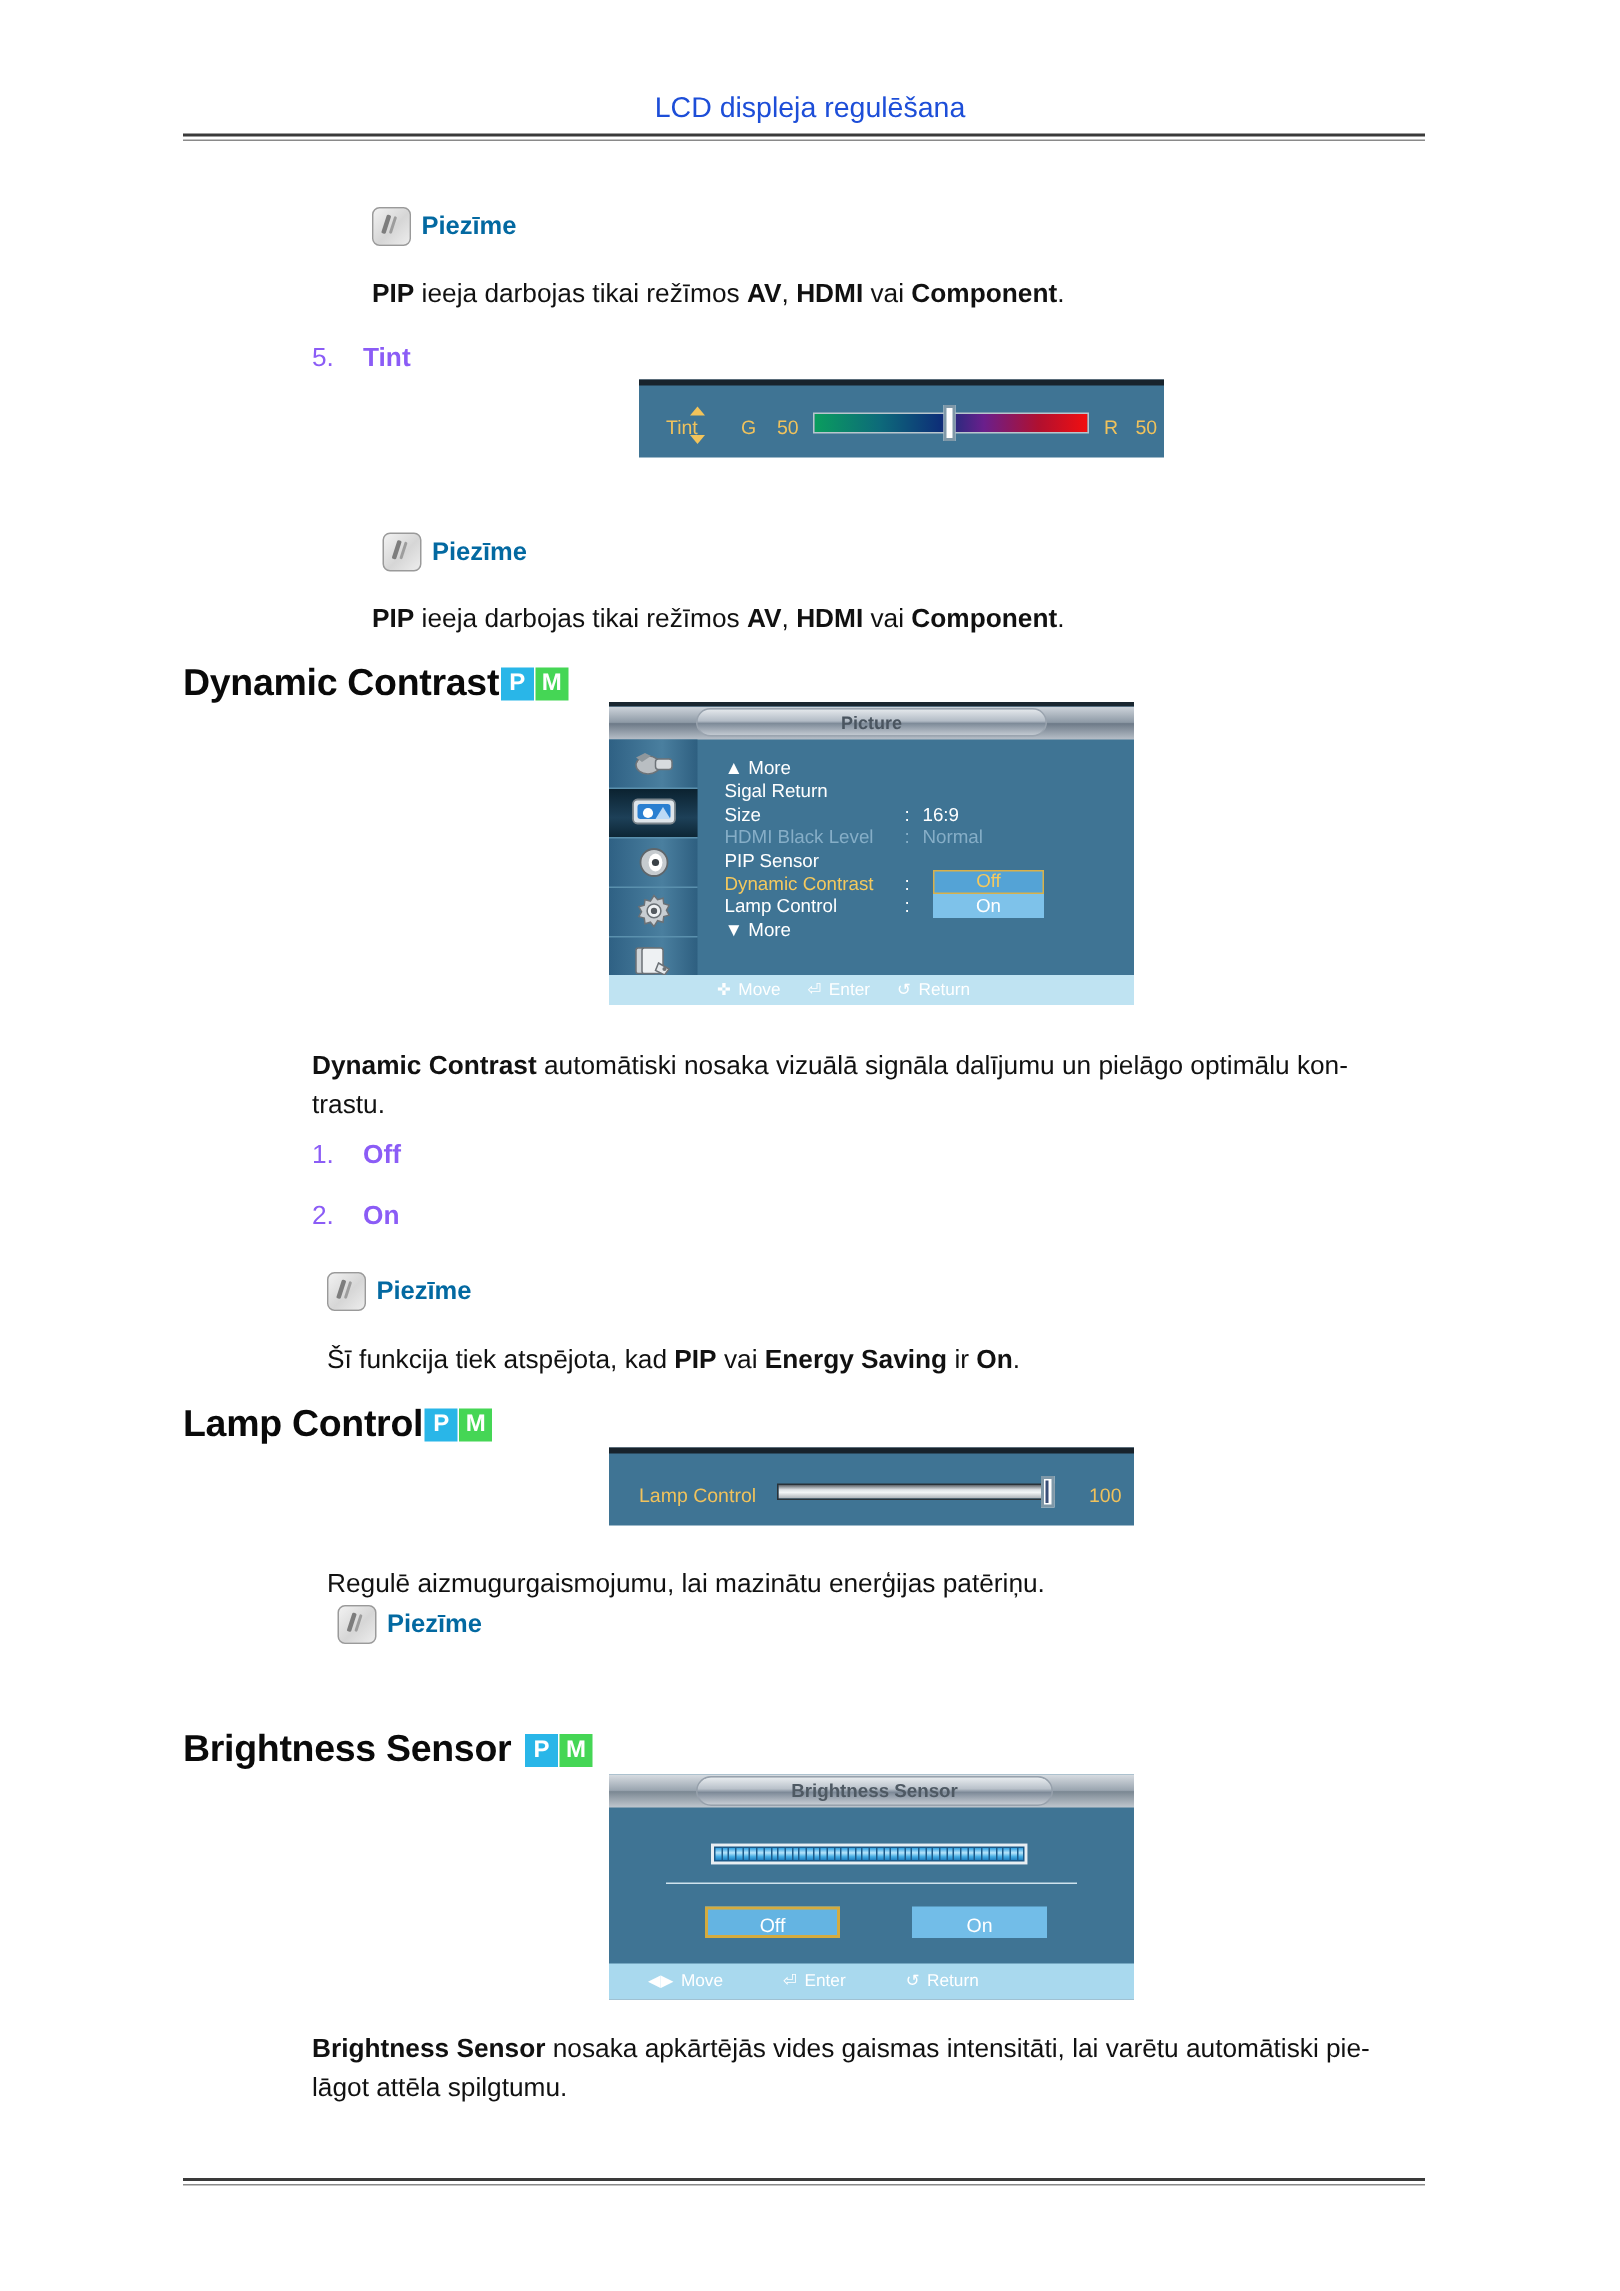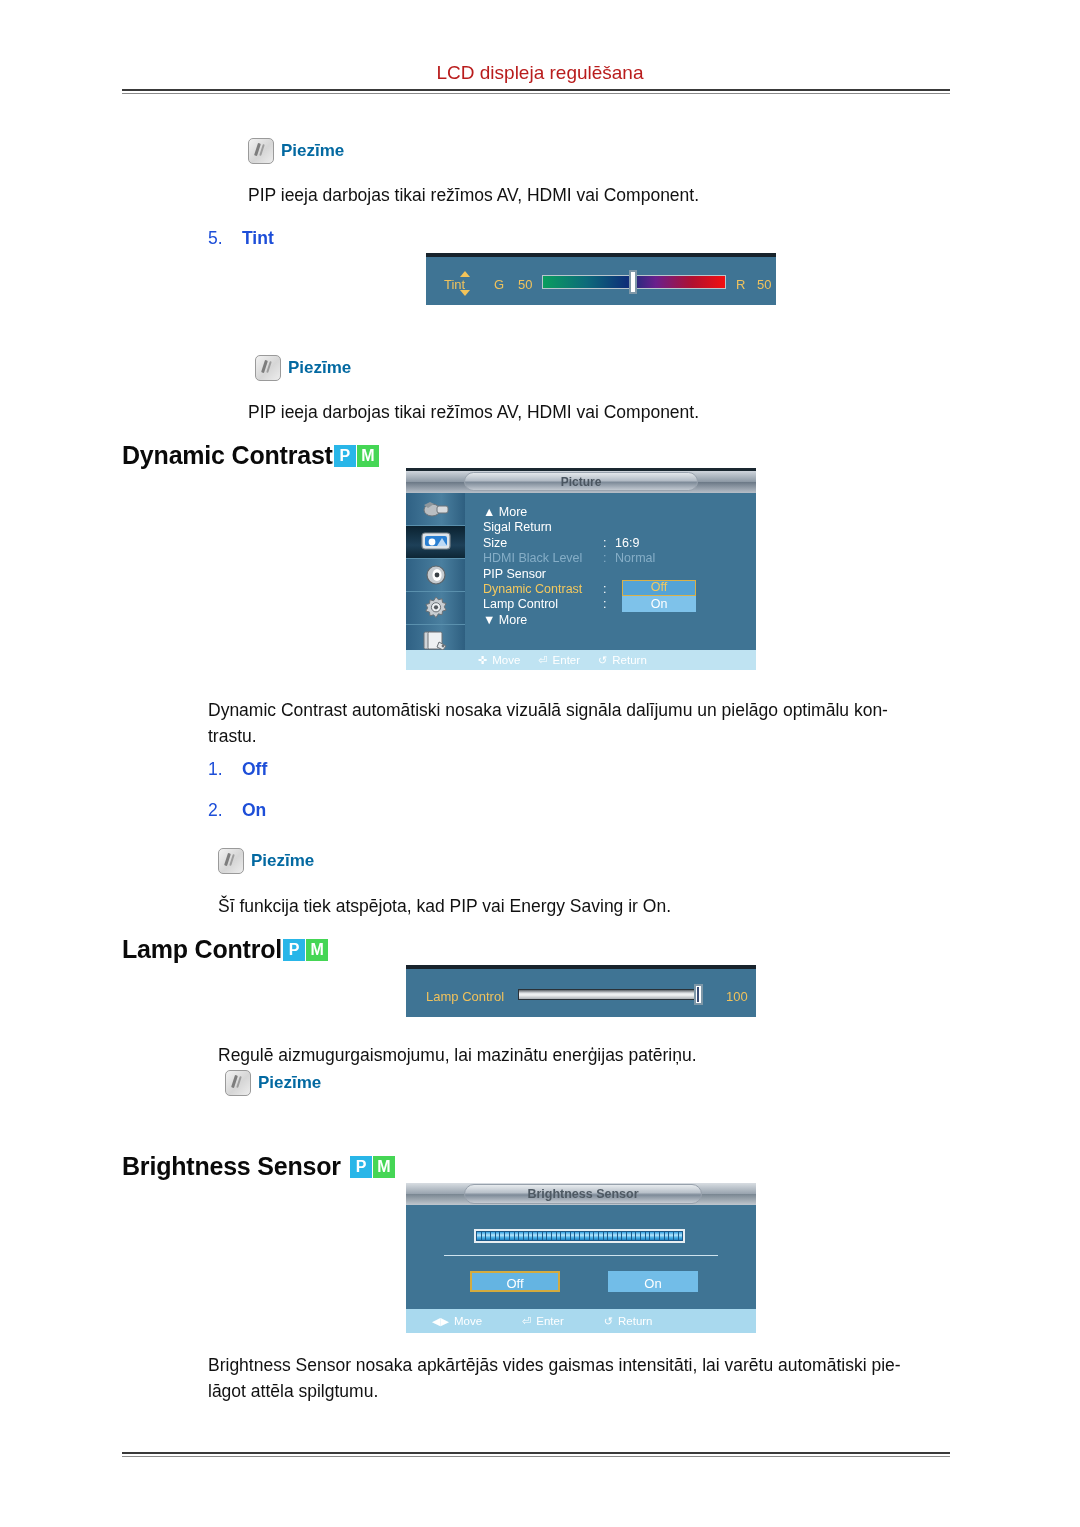--- a/index.html
+++ b/index.html
@@ -23,21 +23,21 @@
   }
 
   
   .header-title {
     position: absolute;
     top: 62px;
     left: 0;
     width: 1080px;
     text-align: center;
     font-size: 19px;
-    color: #b91c1c;
+    color: #1d4ed8;
   }
   .header-rule {
     position: absolute;
     top: 89px;
     left: 122px;
     width: 828px;
     border-top: 2px solid #3a3a3a;
     border-bottom: 1px solid #8a8a8a;
     height: 2px;
   }
@@ -51,21 +51,21 @@
     height: 2px;
   }
 
   
   .body-text {
     position: absolute;
     font-size: 17.5px;
     line-height: 26px;
     color: #111111;
   }
-  .body-text b { font-weight: normal; }
+  .body-text b { font-weight: bold; }
 
   .note-row {
     position: absolute;
     display: flex;
     align-items: center;
     gap: 7px;
   }
   .note-label {
     font-size: 17px;
     font-weight: bold;
@@ -101,21 +101,21 @@
     height: 12px;
     background: #9d9d9d;
     transform: rotate(18deg);
     border-radius: 1px;
   }
 
   
   .num-item {
     position: absolute;
     font-size: 17.5px;
-    color: #1d4ed8;
+    color: #8b5cf6;
   }
   .num-item .num { display: inline-block; width: 34px; }
   .num-item .lbl { font-weight: bold; }
 
   
   .section-head {
     position: absolute;
     display: flex;
     align-items: center;
     font-size: 25px;

